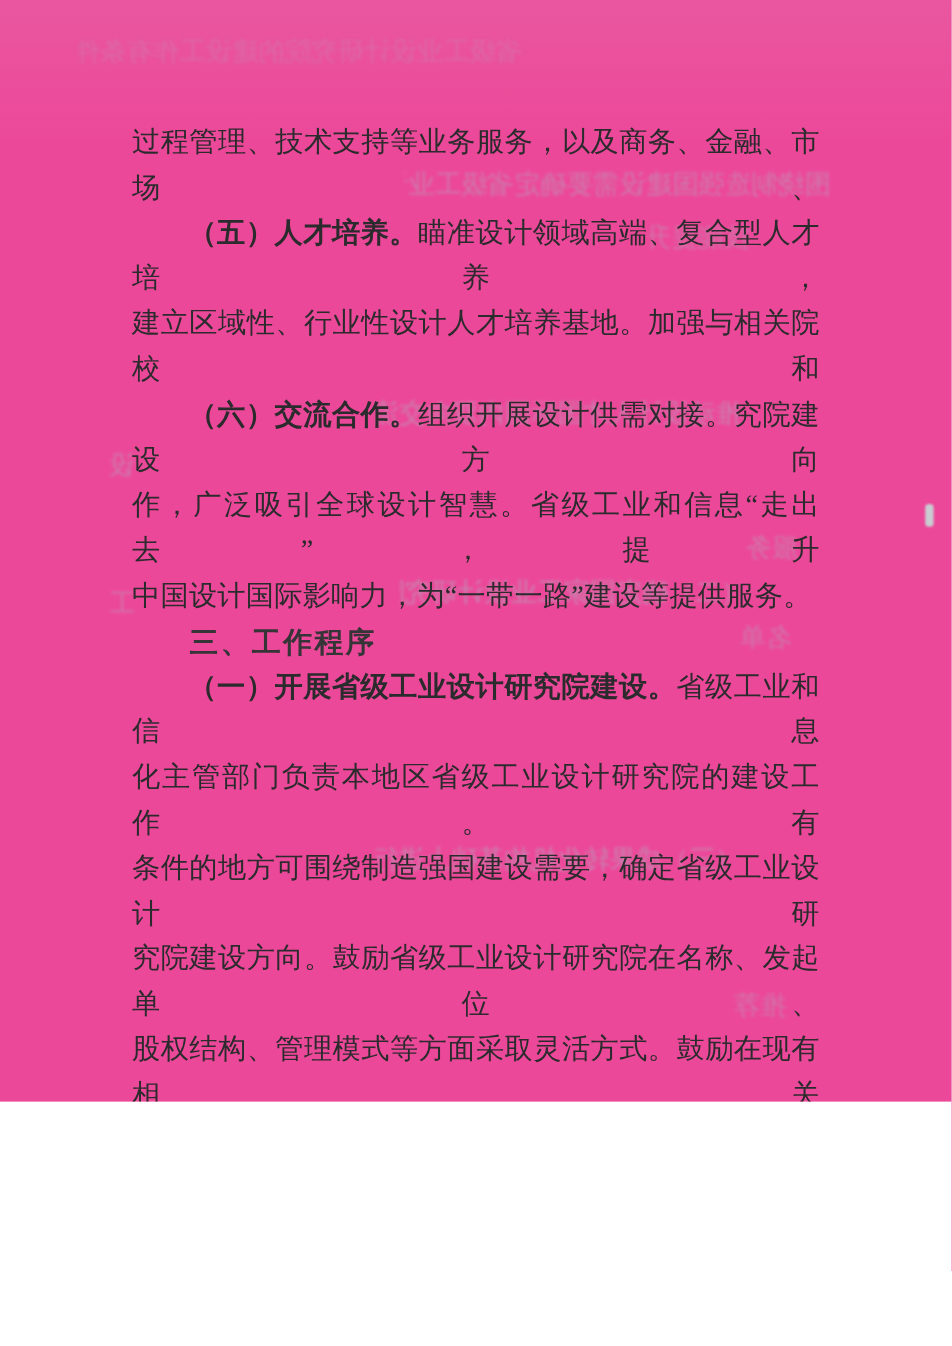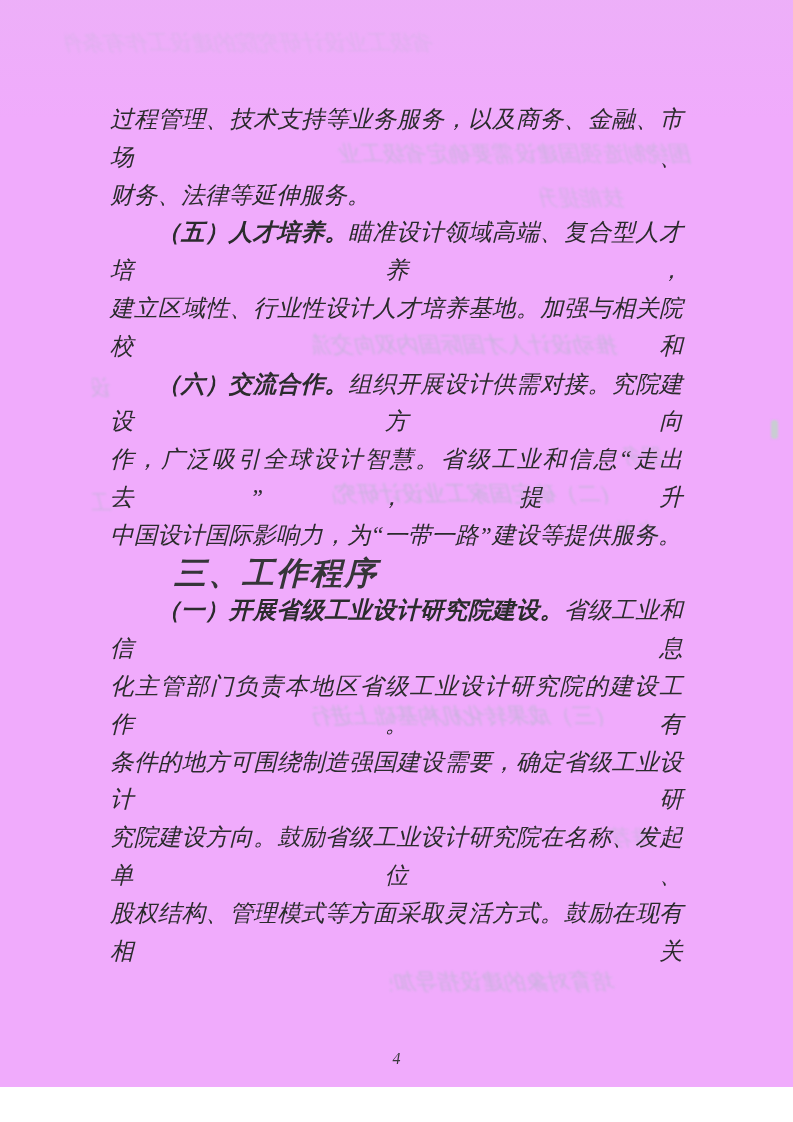--- a/index.html
+++ b/index.html
@@ -3,24 +3,23 @@
 <meta charset="utf-8">
 <style>
   html,body { margin:0; padding:0; }
   body {
     width:793px; height:1122px;
     background:#ffffff;
     font-family:"Liberation Serif","DejaVu Serif",serif;
   }
   .page {
     position:relative;
-    width:793px; height:1087px;
-    background:#f0abfc;
+    width:793px; height:918px;
+    background:#ec4899;
     overflow:hidden;
-    font-style:italic;
   }
   
   .scan-shade {
     position:absolute; left:0; top:0; width:793px; height:120px;
     background:linear-gradient(180deg, rgba(210,214,218,0.10), rgba(255,255,255,0));
     pointer-events:none;
   }
   .text-block {
     position:absolute;
     left:110px; top:101px; width:573px;
@@ -29,21 +28,21 @@
     color:#2b2b2d;
     letter-spacing:0.2px;
   }
   .line { text-align:justify; }
   .line.jfull { text-align-last:justify; }
   .line.indent { text-indent:2em; }
   .line .lead { font-weight:700; }
   .line.heading {
     font-family:"Liberation Sans","DejaVu Sans",sans-serif;
     font-weight:700;
-    font-size:32px;
+    font-size:24px;
     letter-spacing:2px;
     color:#353538;
   }
   .ghost {
     position:absolute;
     transform:scaleX(-1);
     color:#a9b6c4;
     filter:blur(1.2px);
     white-space:nowrap;
     overflow:hidden;
@@ -81,21 +80,20 @@
       <div class="ghost" style="left: 595px; top: 443px; width: 70px; opacity: 0.4; font-size: 22px;">服务</div>
       <div class="ghost" style="left: 333px; top: 481px; width: 290px; opacity: 0.55; font-size: 22px;">（二）确定国家工业设计研究院培育</div>
       <div class="ghost" style="left: 92px; top: 490px; width: 20px; opacity: 0.4; font-size: 22px;">工</div>
       <div class="ghost" style="left: 590px; top: 518px; width: 70px; opacity: 0.38; font-size: 22px;">名单</div>
       <div class="ghost" style="left: 313px; top: 703px; width: 305px; opacity: 0.52; font-size: 22px;">（三）成果转化机构基础上进行整合改</div>
       <div class="ghost" style="left: 595px; top: 825px; width: 60px; opacity: 0.38; font-size: 22px;">推荐</div>
       <div class="ghost" style="left: 390px; top: 969px; width: 225px; opacity: 0.5; font-size: 22px;">培育对象的建设指导加强</div>
     </div>
   <div id="text-block" class="text-block">
       <div class="line jfull"><span>过程管理、技术支持等业务服务，以及商务、金融、市场、</span></div>
-      <div class="line"><span>财务、法律等延伸服务。</span></div>
       <div class="line jfull indent"><span class="lead">（五）人才培养。</span><span>瞄准设计领域高端、复合型人才培养，</span></div>
       <div class="line jfull"><span>建立区域性、行业性设计人才培养基地。加强与相关院校和</span></div>
       <div class="line jfull indent"><span class="lead">（六）交流合作。</span><span>组织开展设计供需对接。究院建设方向</span></div>
       <div class="line jfull"><span>作，广泛吸引全球设计智慧。省级工业和信息“走出去”，提升</span></div>
       <div class="line"><span>中国设计国际影响力，为“一带一路”建设等提供服务。</span></div>
       <div class="line indent heading"><span>三、工作程序</span></div>
       <div class="line jfull indent"><span class="lead">（一）开展省级工业设计研究院建设。</span><span>省级工业和信息</span></div>
       <div class="line jfull"><span>化主管部门负责本地区省级工业设计研究院的建设工作。有</span></div>
       <div class="line jfull"><span>条件的地方可围绕制造强国建设需要，确定省级工业设计研</span></div>
       <div class="line jfull"><span>究院建设方向。鼓励省级工业设计研究院在名称、发起单位、</span></div>

